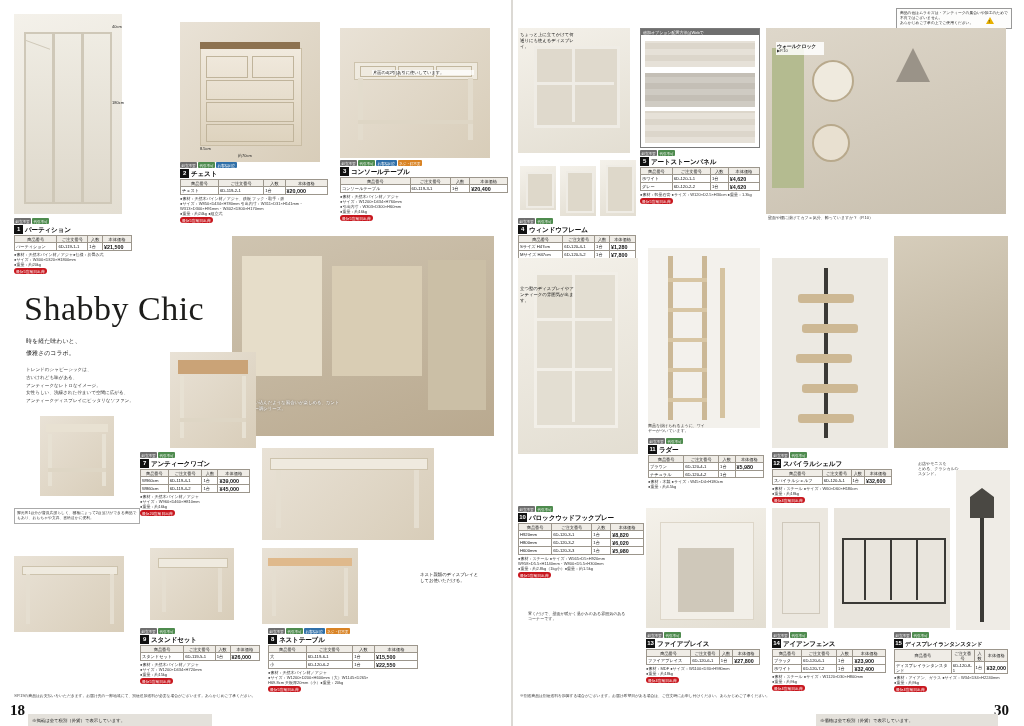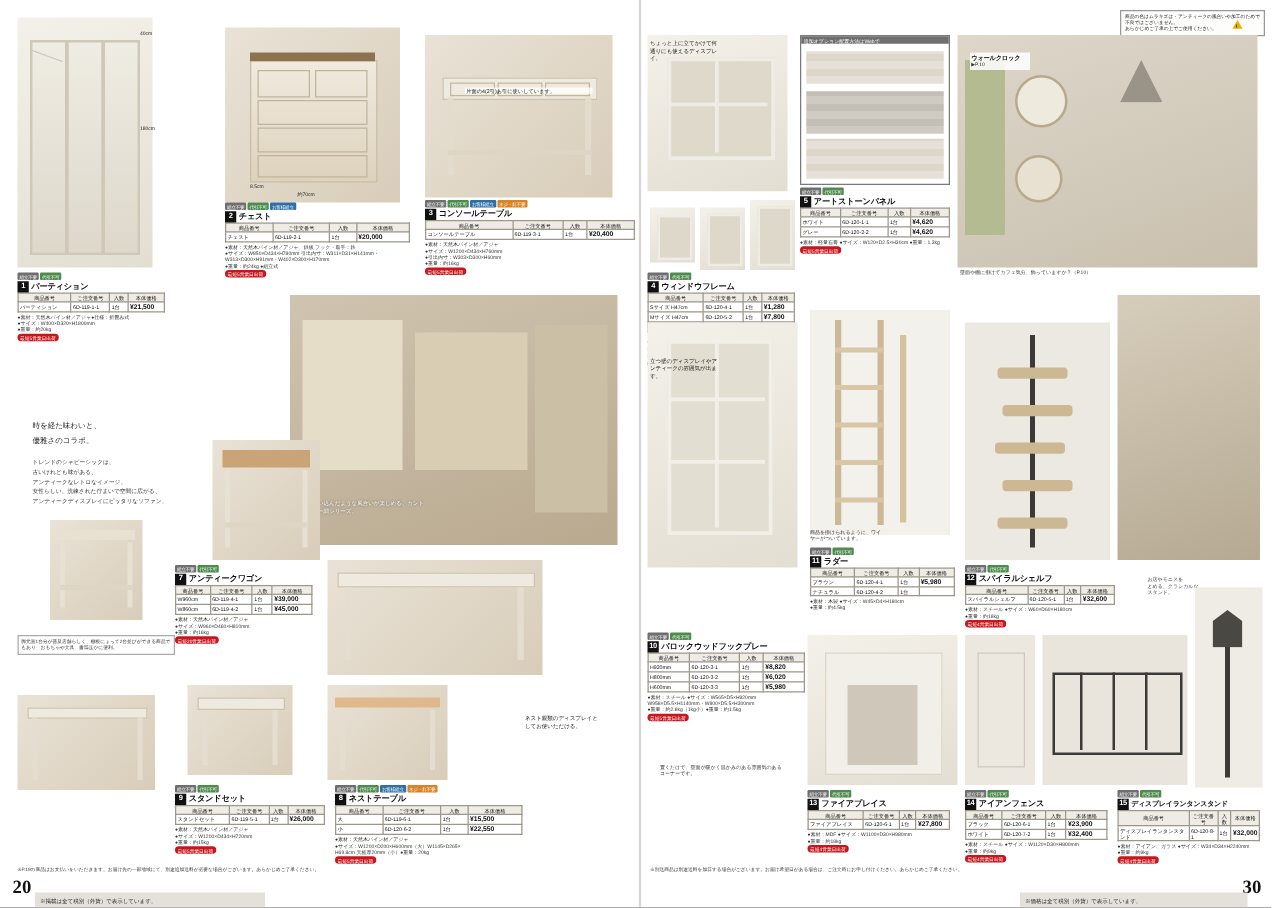--- a/index.html
+++ b/index.html
@@ -166,20 +166,21 @@
             </tr>
       </tbody>
         </table>
       <div class="desc" style="white-space:pre-line;">●素材：天然木パイン材／アジャ
 ●サイズ：W1200×D434×H760mm
 ●引出内寸：W303×D300×H60mm
 ●重量：約16kg</div>
       <div class="stamp">最短5営業日出荷</div>
     </div>
 
+    <div class="headline" style="left:24px;top:290px;">Shabby Chic</div>
     <div class="lead" style="left:26px;top:336px;">時を経た味わいと、</div>
     <div class="lead" style="left:26px;top:348px;">優雅さのコラボ。</div>
     <div class="leadbody" style="left:26px;top:366px;width:175px;white-space:pre-line;">トレンドのシャビーシックは、
 古いけれども味がある、
 アンティークなレトロなイメージ。
 女性らしい、洗練された佇まいで空間に広がる、
 アンティークディスプレイにピッタリなソファン。</div>
 
     <div class="ph room" style="left:232px;top:236px;width:262px;height:200px;">
       <div style="position:absolute;left:10px;top:20px;width:80px;height:120px;background:#e6ddc9;"></div>
@@ -318,21 +319,21 @@
             </tr>
       </tbody>
         </table>
       <div class="desc" style="white-space:pre-line;">●素材：天然木パイン材／アジャ
 ●サイズ：W1200×D200×H600mm（大）W1145×D265×
 H69.8cm 天板厚20mm（小）●重量：20kg</div>
       <div class="stamp">最短5営業日出荷</div>
     </div>
 
     <div class="notice" style="left:14px;top:694px;width:470px;">※P.19の商品はお支払いをいただきます。お届け先の一部地域にて、別途追加送料が必要な場合がございます。あらかじめご了承ください。</div>
-    <div class="folio" style="left:10px;top:702px;">20</div>
+    <div class="folio" style="left:10px;top:702px;">18</div>
     <div class="footbar" style="left:28px;width:180px;">
         <span>※掲載は全て税別（外貨）で表示しています。</span>
       </div>
 
     <div class="warnbox" style="left:896px;top:8px;width:108px;">
       <span style="white-space:pre-line;">商品の色はムラキズは・アンティークの風合いや加工のためで不良ではございません。
 あらかじめご了承の上でご使用ください。</span>
     </div>
     <div style="position:absolute;left:986px;top:10px;"><span class="tri"></span></div>
 

